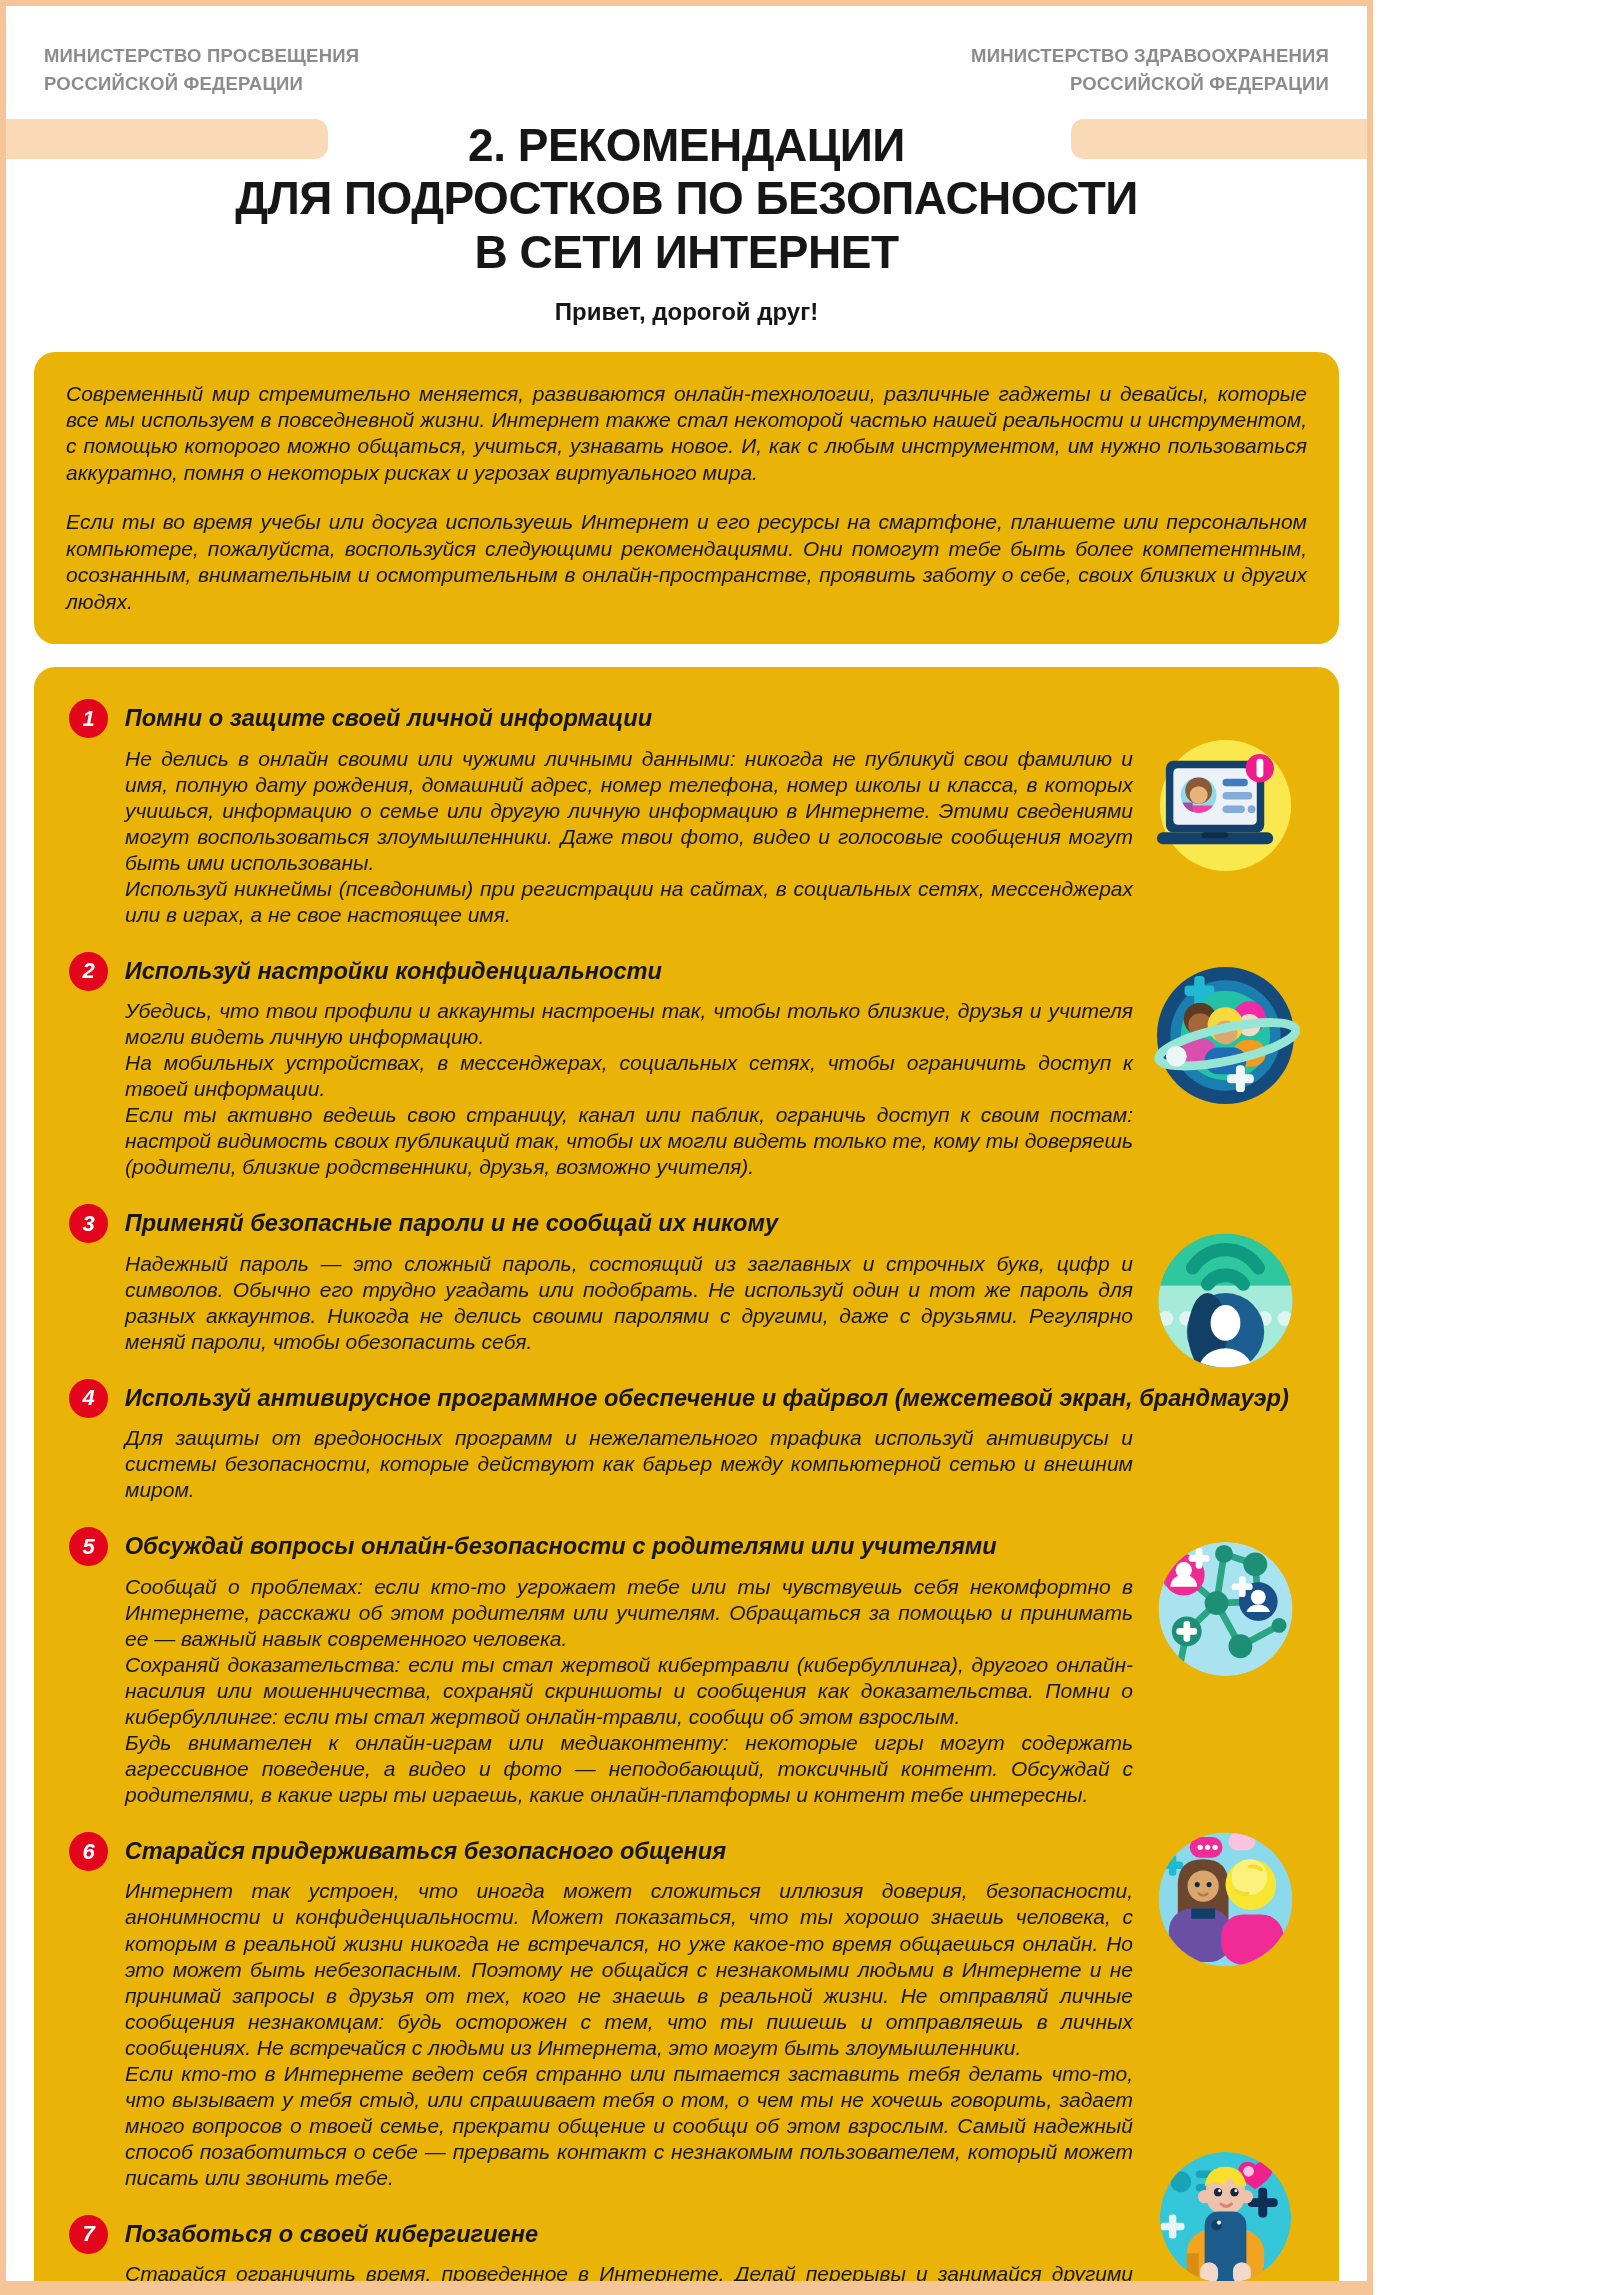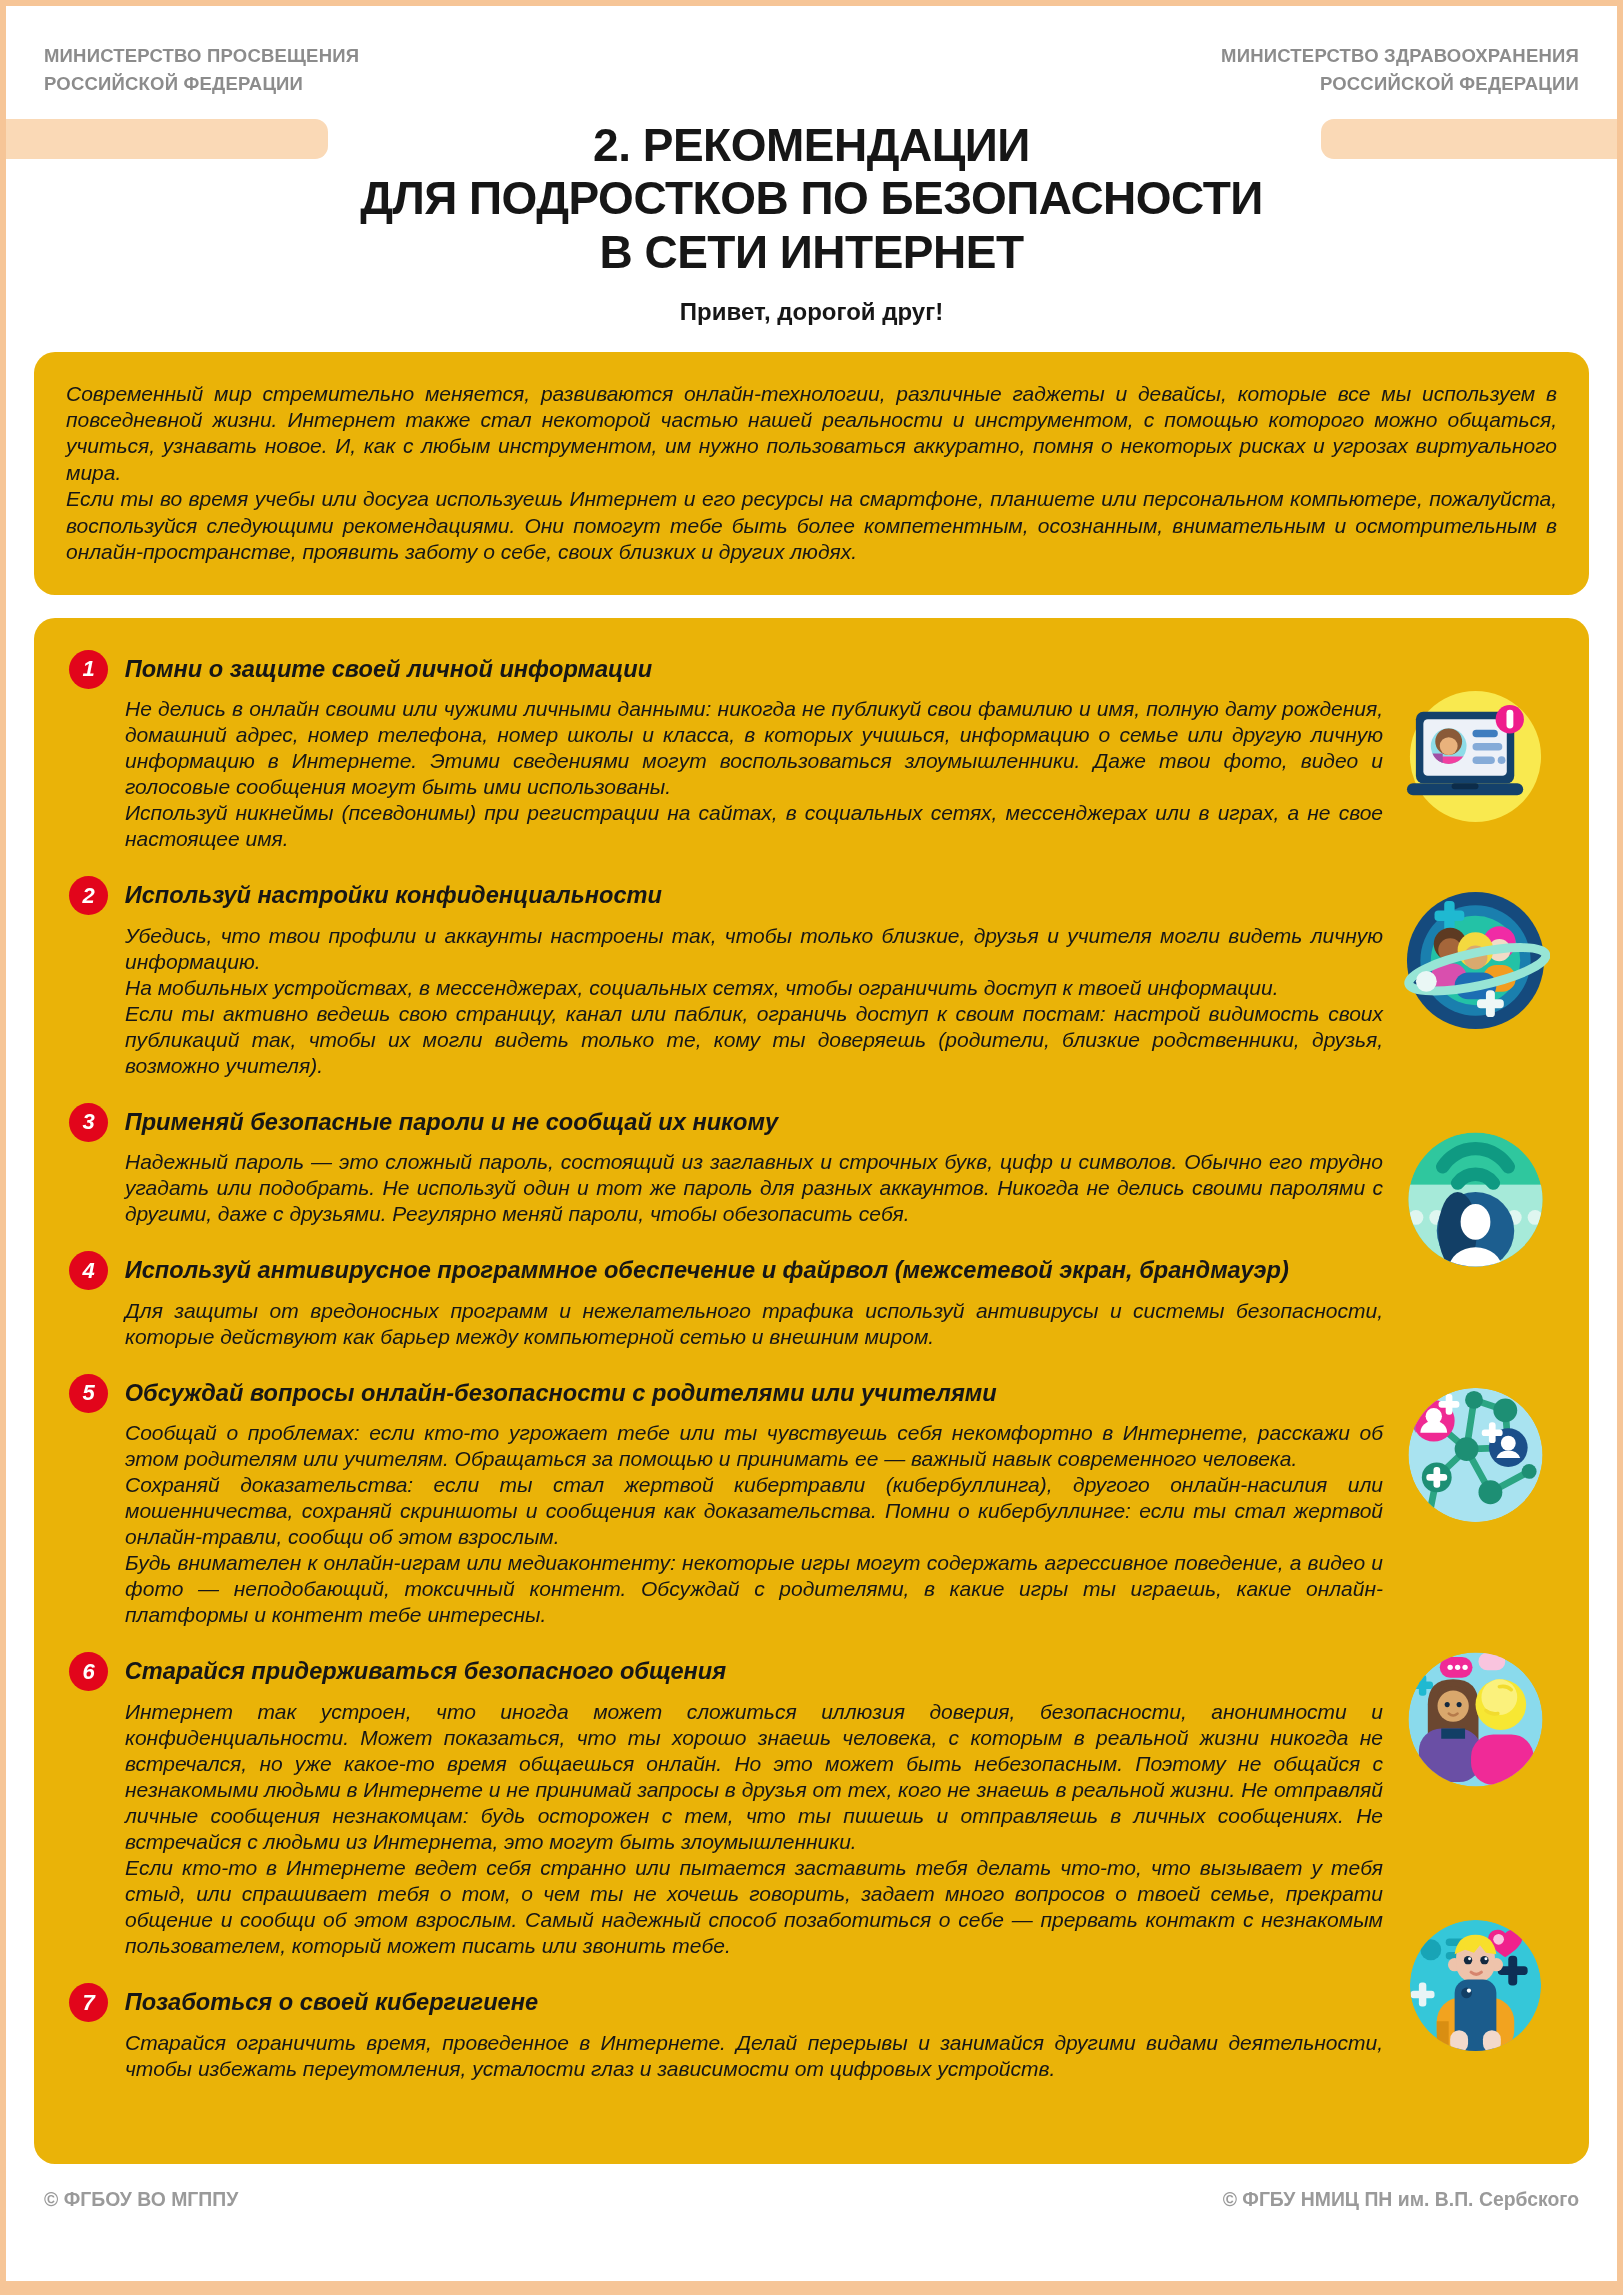--- a/index.html
+++ b/index.html
@@ -1,36 +1,36 @@
 <!DOCTYPE html>
 <html lang="ru" style="font-size:7.4px"><head>
 <meta charset="utf-8">
 <style>
   html,body{margin:0;padding:0;background:#ffffff;}
   .page{
-    width:1623px;height:2295px;box-sizing:border-box;position:relative;overflow:hidden;
+    width:1373px;height:2295px;box-sizing:border-box;position:relative;overflow:hidden;
     border:6.5px solid #f6c597;border-bottom-width:14px;background:#ffffff;
     font-family:"Liberation Sans","DejaVu Sans",sans-serif;color:#161616;
   }
   
   .top{display:flex;justify-content:space-between;padding:36px 38px 0;}
   .ministry{font-size:18.5px;font-weight:bold;color:#8c8c8c;line-height:1.5;letter-spacing:0.2px;}
   .ministry.right{text-align:right;}
   
   .title-wrap{position:relative;margin-top:21px;text-align:center;}
   .bar{position:absolute;top:0;height:40px;background:#fad9b6;z-index:0;}
   .bar-left{left:0;width:322px;border-radius:0 13px 13px 0;}
   .bar-right{right:0;width:296px;border-radius:13px 0 0 13px;}
   h1{position:relative;z-index:1;margin:8.3px 0 0;font-size:46px;line-height:1.17;font-weight:800;letter-spacing:-0.5px;}
   .greeting{margin-top:17.6px;font-size:24px;font-weight:bold;}
   
   .panel{margin:0 28px;background:#eab308;border-radius:21px;font-style:italic;}
   .intro{margin-top:26px;padding:29px 32px;font-size:21px;line-height:1.26;text-align:justify;}
   .intro p{margin:0;}
-  .intro p+p{}
+  .intro p+p{margin-top:23px;}
   .main{margin-top:23px;padding:32px 35px 28px;min-height:1546px;box-sizing:border-box;}
   
   section{position:relative;margin-bottom:24px;}
   section:last-child{margin-bottom:0;}
   .sec-head{display:flex;align-items:center;gap:16.7px;}
   .num{flex:0 0 39px;width:39px;height:39px;border-radius:50%;background:#e2051b;color:#fff;
        font-size:22px;font-weight:bold;display:flex;align-items:center;justify-content:center;}
   .sec-title{margin:0;font-size:23.6px;font-weight:bold;line-height:1.15;}
   .sec-body{margin:7.4px 0 0 56px;padding-right:171px;font-size:21px;line-height:1.24;text-align:justify;}
   .sec-body p{margin:0;}

